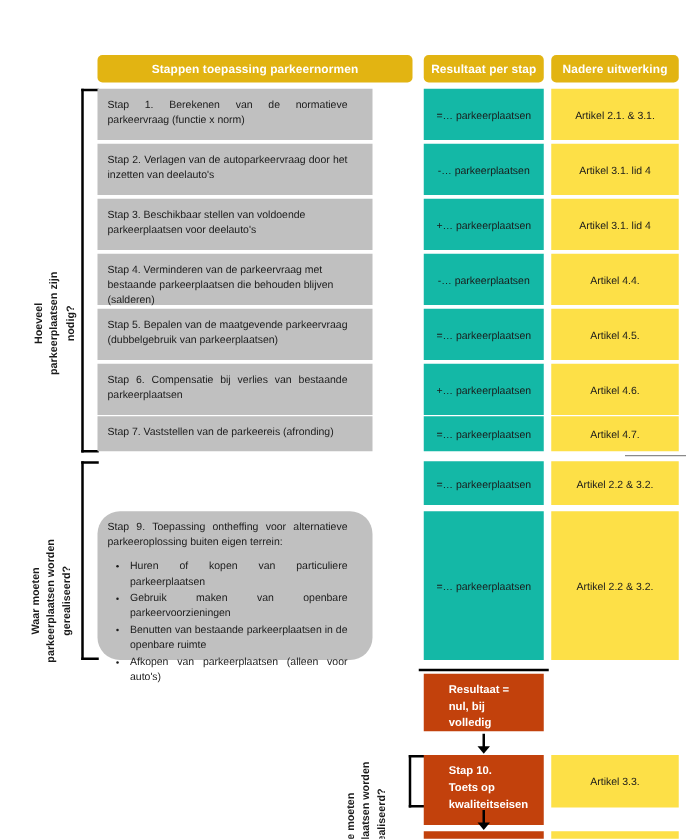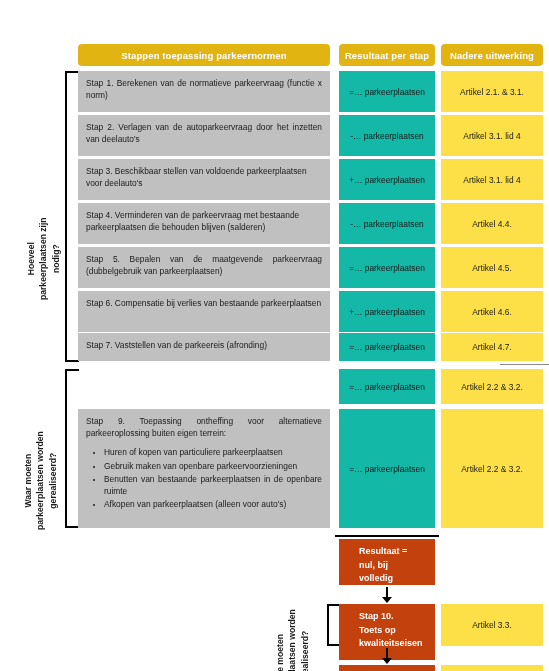--- a/index.html
+++ b/index.html
@@ -24,26 +24,26 @@
     text-align:center;
     letter-spacing:.1px;
   }
   #hdr-steps{left:78px;top:8px;width:252px;height:22px;}
   #hdr-result{left:339px;top:8px;width:96px;height:22px;}
   #hdr-detail{left:441px;top:8px;width:102px;height:22px;}
 
   
   .step{
     position:absolute;
-    left:78px;width:252px;
+    left:78px;width:220px;
     background:#c0c0c0;
     color:#1a1a1a;
     font-size:8.4px;
     line-height:1.45;
-    padding:6px 8px 6px 8px;
+    padding:6px 20px 6px 8px;
     box-sizing:border-box;
     text-align:justify;
     text-justify:inter-word;
   }
   .step.noj{text-align:left;}
 
   .res{
     position:absolute;
     left:339px;width:96px;
     background:#14b8a6;
@@ -172,21 +172,21 @@
   <div class="res" style="top:255px;height:41px;">+… parkeerplaatsen</div>
   <div class="art" style="top:255px;height:41px;">Artikel 4.6.</div>
 
   <div class="step noj" style="top:297px;height:28px;">Stap 7. Vaststellen van de parkeereis (afronding)</div>
   <div class="res" style="top:297px;height:28px;">=… parkeerplaatsen</div>
   <div class="art" style="top:297px;height:28px;">Artikel 4.7.</div>
 
   <div class="res" style="top:333px;height:35px;">=… parkeerplaatsen</div>
   <div class="art" style="top:333px;height:35px;">Artikel 2.2 &amp; 3.2.</div>
 
-  <div class="step" style="top:373px;height:119px;">
+  <div class="step" style="top:373px;height:119px;border-radius:18px;">
     <div>Stap 9. Toepassing ontheffing voor alternatieve parkeeroplossing buiten eigen terrein:</div>
     <ul>
       <li>Huren of kopen van particuliere parkeerplaatsen</li>
       <li>Gebruik maken van openbare parkeervoorzieningen</li>
       <li>Benutten van bestaande parkeerplaatsen in de openbare ruimte</li>
       <li class="noj">Afkopen van parkeerplaatsen (alleen voor auto's)</li>
     </ul>
   </div>
   <div class="res" style="top:373px;height:119px;">=… parkeerplaatsen</div>
   <div class="art" style="top:373px;height:119px;">Artikel 2.2 &amp; 3.2.</div>

